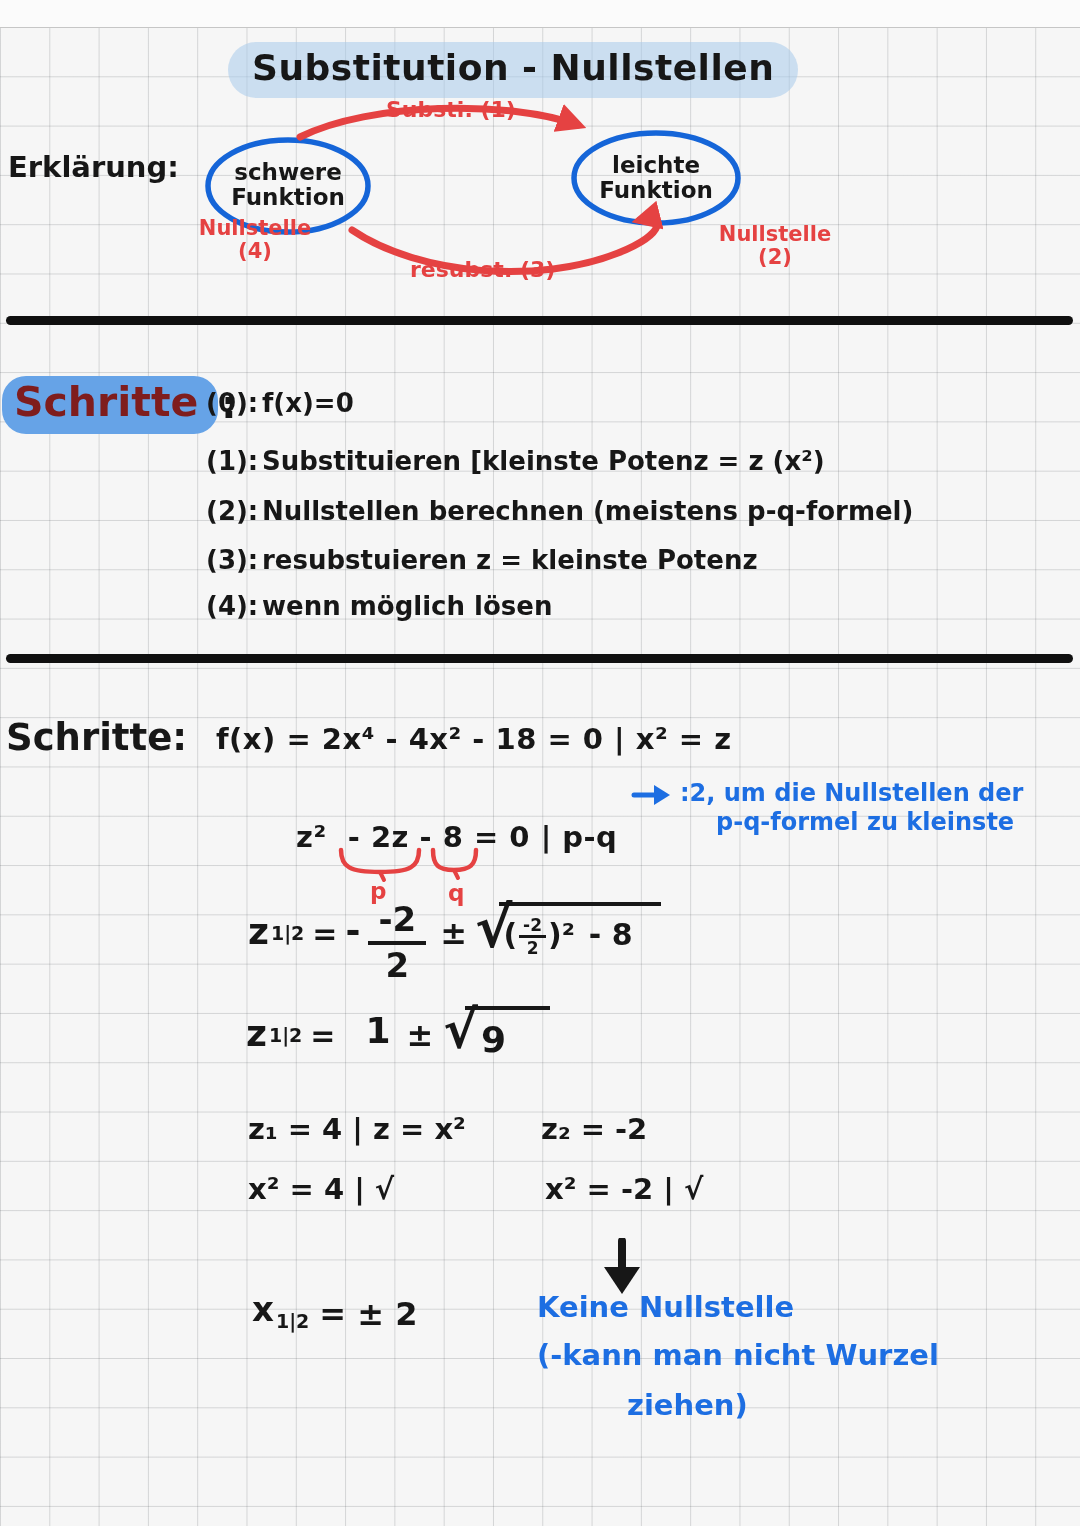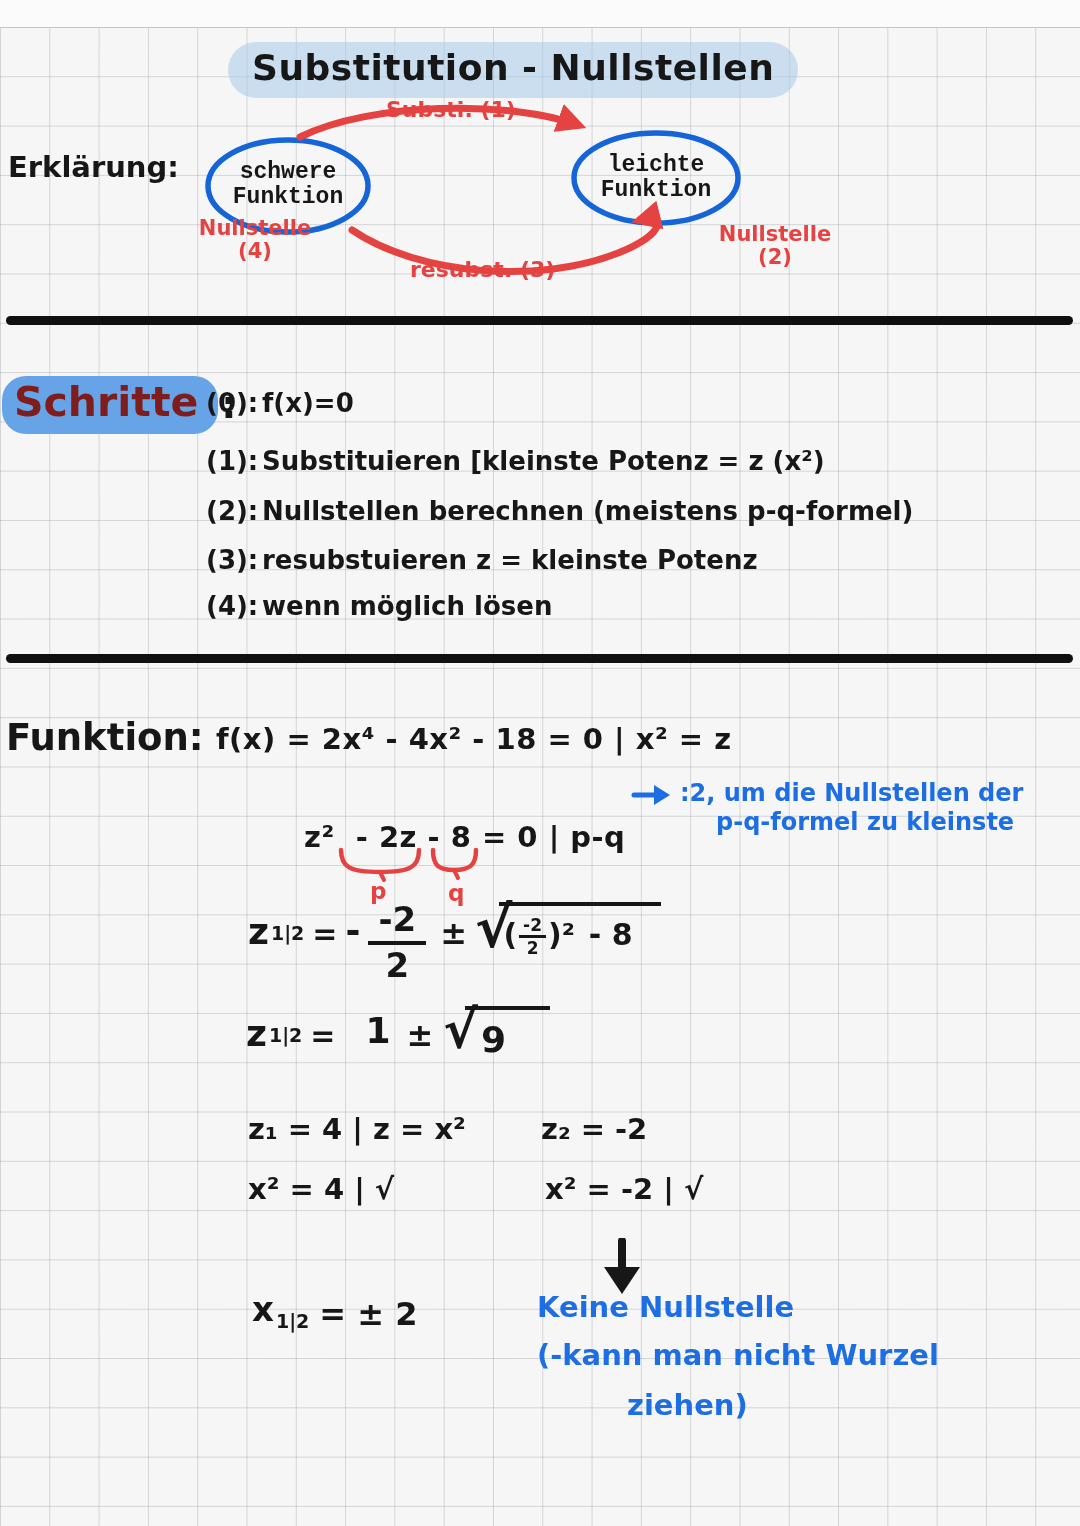--- a/index.html
+++ b/index.html
@@ -14,21 +14,21 @@
   }
   .abs{position:absolute;}
   .top-margin{position:absolute;top:0;left:0;width:100%;height:27px;background:#fbfbfb;border-bottom:1px solid #c6c6c6;}
 
   
   .title-pill{left:228px;top:42px;background:rgba(168,203,235,.55);border-radius:28px;padding:5px 24px 10px;}
   .title-pill span{font-size:36px;font-weight:700;letter-spacing:.5px;}
 
   
   .erk-label{left:8px;top:150px;font-size:29px;font-weight:700;}
-  .node-label{width:170px;text-align:center;font-size:23px;font-weight:700;line-height:1.08;font-family:Liberation Mono, monospace;}
+  .node-label{width:170px;text-align:center;font-size:23px;font-weight:700;line-height:1.08;}
   .node-label span{display:block;}
   .red{color:#e54242;}
   .red-lab{font-size:22px;font-weight:700;}
   .red-two{width:130px;text-align:center;font-size:21px;font-weight:700;line-height:1.1;}
   .red-two span{display:block;}
 
   .rule{left:6px;width:1067px;height:9px;background:#101010;border-radius:5px;}
 
   
   .schritte-head{left:2px;top:376px;display:flex;align-items:center;}
@@ -134,24 +134,24 @@
     <span class="step-num">(3):</span>
     <span class="step-text">resubstuieren z = kleinste Potenz</span>
   </div>
   <div class="abs step" style="top:591px">
     <span class="step-num">(4):</span>
     <span class="step-text">wenn möglich lösen</span>
   </div>
 
   <div class="abs rule" style="top:654px"></div>
 
-  <div class="abs bsp-head">Funktion:</div>
+  <div class="abs bsp-head">Schritte:</div>
 
   <div class="abs math" style="left:216px;top:722px">f(x) = 2x⁴ - 4x² - 18 = 0 | x² = z</div>
-  <div class="abs math" style="left:304px;top:820px">z²  - 2z - 8 = 0 | p-q</div>
+  <div class="abs math" style="left:296px;top:820px">z²  - 2z - 8 = 0 | p-q</div>
 
   <svg class="abs" style="left:630px;top:783px" width="42" height="24" viewBox="0 0 42 24">
     <line x1="4" y1="12" x2="26" y2="12" stroke="#1d6ee2" stroke-width="5" stroke-linecap="round"></line>
     <polygon points="24,2 40,12 24,22" fill="#1d6ee2"></polygon>
   </svg>
   <div class="abs blue note" style="left:680px;top:779px">:2, um die Nullstellen der</div>
   <div class="abs blue note" style="left:716px;top:808px">p-q-formel zu kleinste</div>
 
   <svg class="abs" style="left:338px;top:847px" width="150" height="36" viewBox="0 0 150 36">
     <path d="M3,3 C3,20 12,25 42,25 C72,25 81,20 81,3" fill="none" stroke="#e54242" stroke-width="4.5" stroke-linecap="round"></path>

